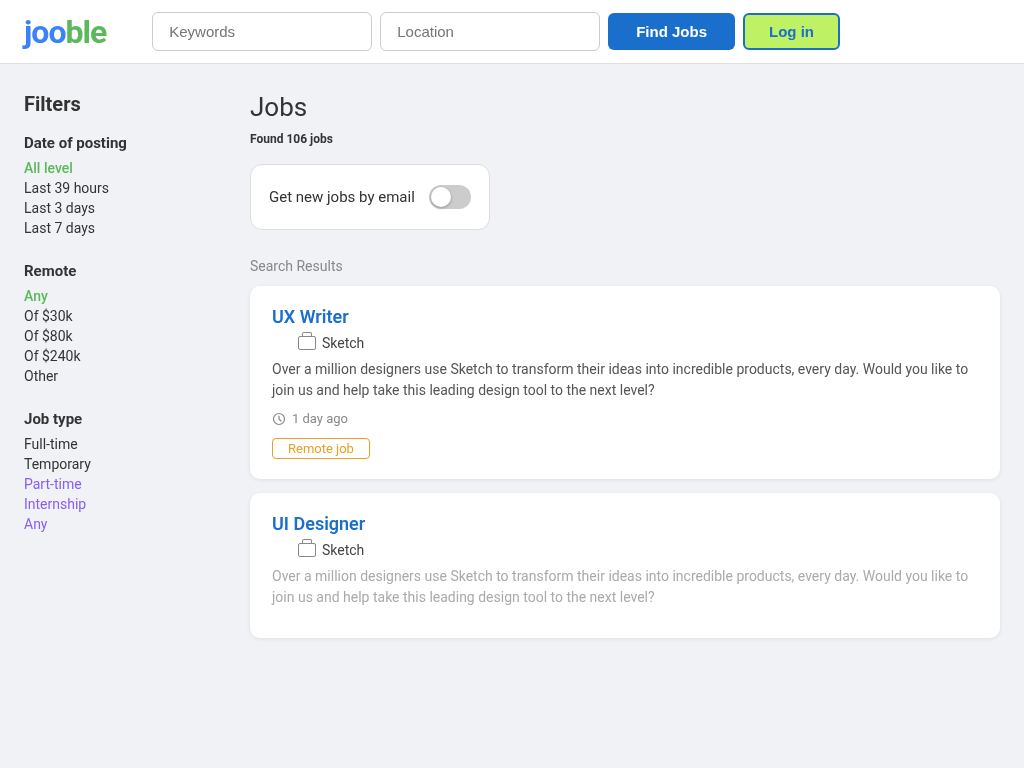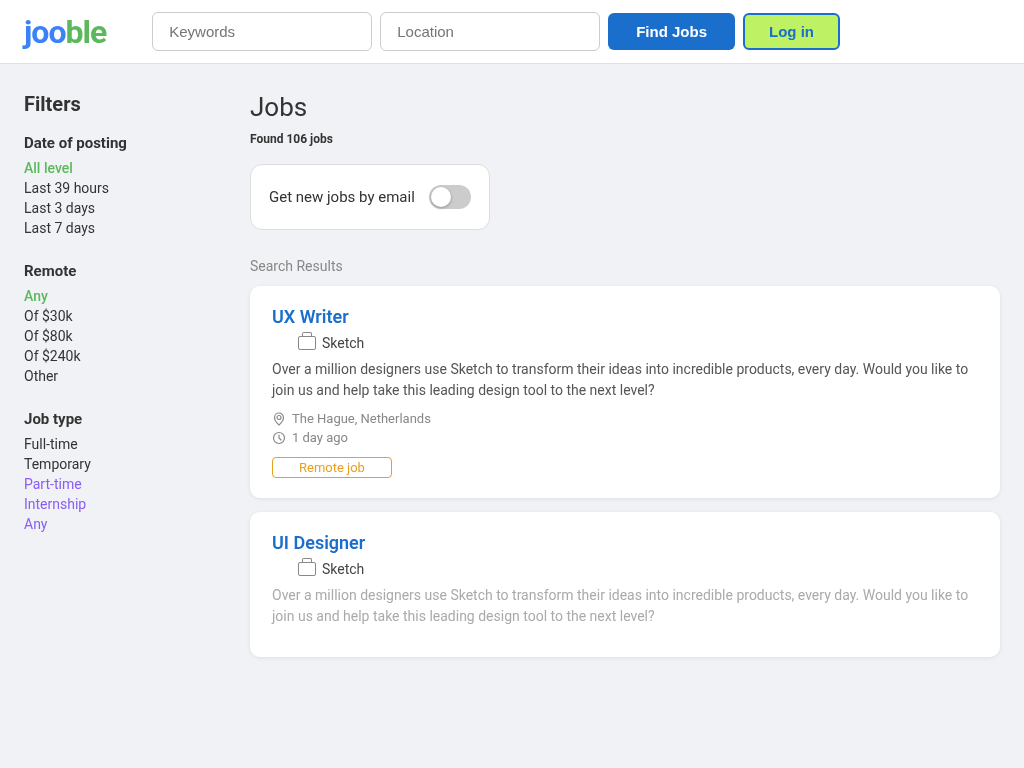--- a/index.html
+++ b/index.html
@@ -211,21 +211,21 @@
       width: 14px;
       height: 14px;
       display: inline-block;
       flex-shrink: 0;
     }
     .remote-badge {
       display: inline-block;
       border: 1.5px solid #e8a020;
       color: #e8a020;
       border-radius: 4px;
-      padding: 2px 26px;
+      padding: 2px 15px;
       font-size: 13px;
       margin-top: 8px;
     }
   </style>
 </head>
 <body>
 
 <header class="header">
   <div class="logo">
     <span class="logo-joo">joo</span><span class="logo-ble">ble</span>
@@ -287,27 +287,20 @@
     
     <div class="job-card">
       <div class="job-title">UX Writer</div>
       <div class="company-row">
         <span class="company-icon"></span>
         <span>Sketch</span>
       </div>
       <div class="job-desc">Over a million designers use Sketch to transform their ideas into incredible products, every day. Would you like to join us and help take this leading design tool to the next level?</div>
       <div class="meta-row">
         <svg class="meta-icon" viewBox="0 0 14 14" fill="none" xmlns="http://www.w3.org/2000/svg">
-          <circle cx="7" cy="5.5" r="2" stroke="#888" stroke-width="1.2"></circle>
-          <path d="M7 1C4.5 1 2.5 3 2.5 5.5C2.5 9 7 13 7 13C7 13 11.5 9 11.5 5.5C11.5 3 9.5 1 7 1Z" stroke="#888" stroke-width="1.2" fill="none"></path>
-        </svg>
-        <span>The Hague, Netherlands</span>
-      </div>
-      <div class="meta-row">
-        <svg class="meta-icon" viewBox="0 0 14 14" fill="none" xmlns="http://www.w3.org/2000/svg">
           <circle cx="7" cy="7" r="5.5" stroke="#888" stroke-width="1.2"></circle>
           <path d="M7 4V7L9 9" stroke="#888" stroke-width="1.2" stroke-linecap="round"></path>
         </svg>
         <span>1 day ago</span>
       </div>
       <div class="remote-badge">Remote job</div>
     </div>
 
     
     <div class="job-card">

